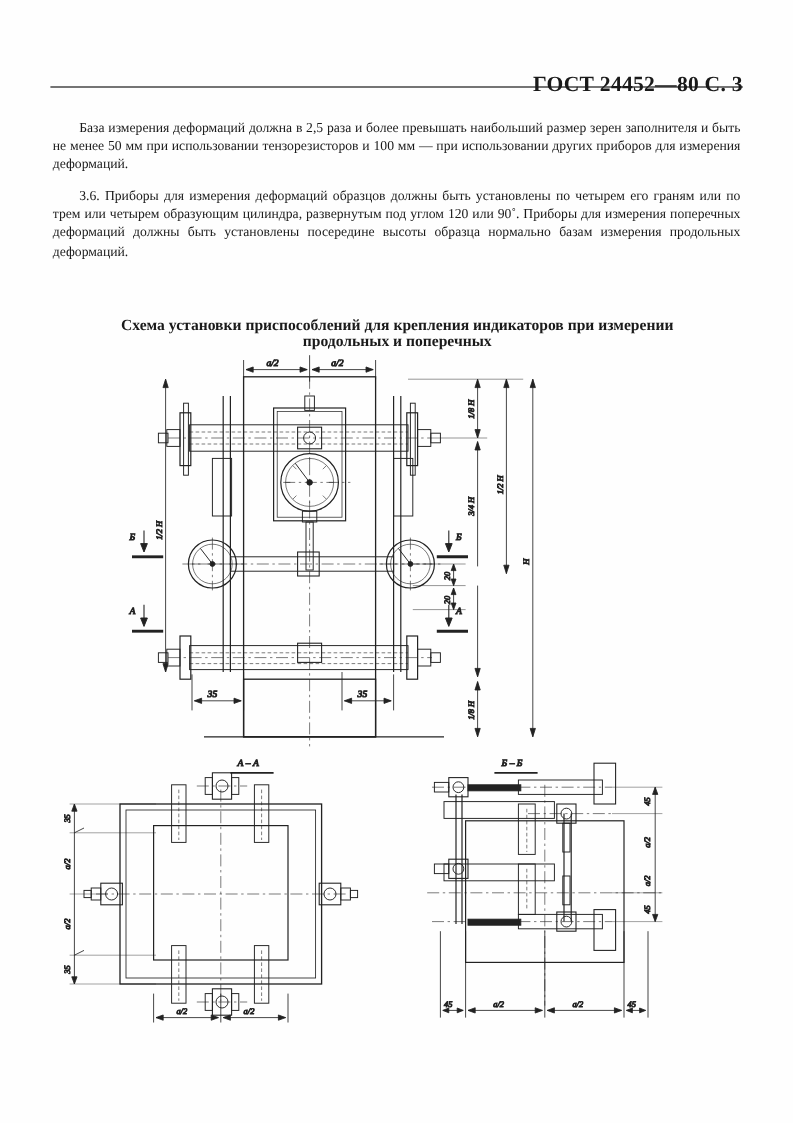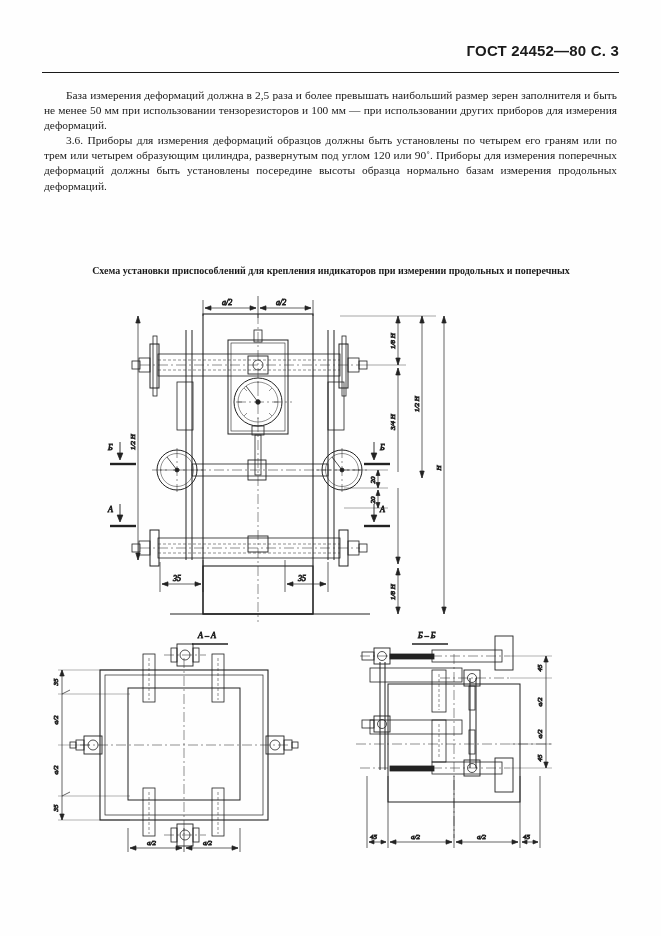--- a/index.html
+++ b/index.html
@@ -17,25 +17,25 @@
   }
   .page {
     position: absolute;
     inset: 0;
     background: #fefefe;
   }
 
   
   .header {
     position: absolute;
-    top: 42px;
+    top: 60px;
     right: 42px;
-    font-family: Liberation Sans, sans-serif;
+    font-family: Liberation Serif, serif;
     font-weight: bold;
-    font-size: 15px;
+    font-size: 18px;
     letter-spacing: 0.2px;
     white-space: nowrap;
   }
   .header-rule {
     position: absolute;
     top: 72px;
     left: 42px;
     right: 42px;
     height: 1px;
     background: #1a1a1a;
@@ -46,33 +46,33 @@
     position: absolute;
     top: 88px;
     left: 44px;
     width: 573px;
     font-size: 11.4px;
     line-height: 15.1px;
     text-align: justify;
     text-align-last: left;
   }
   .body-text p {
-    margin: 0 0 0 0;
+    margin: 12px 0 0 0;
     text-indent: 22px;
     text-align: justify;
   }
 
   
   .fig-caption {
     position: absolute;
     top: 264px;
     left: 66px;
     width: 530px;
     text-align: center;
-    font-size: 10px;
+    font-size: 13px;
     font-weight: bold;
     line-height: 13px;
     font-family: "Liberation Serif", serif;
   }
 
   
   .drawing {
     position: absolute;
     top: 292px;
     left: 40px;

